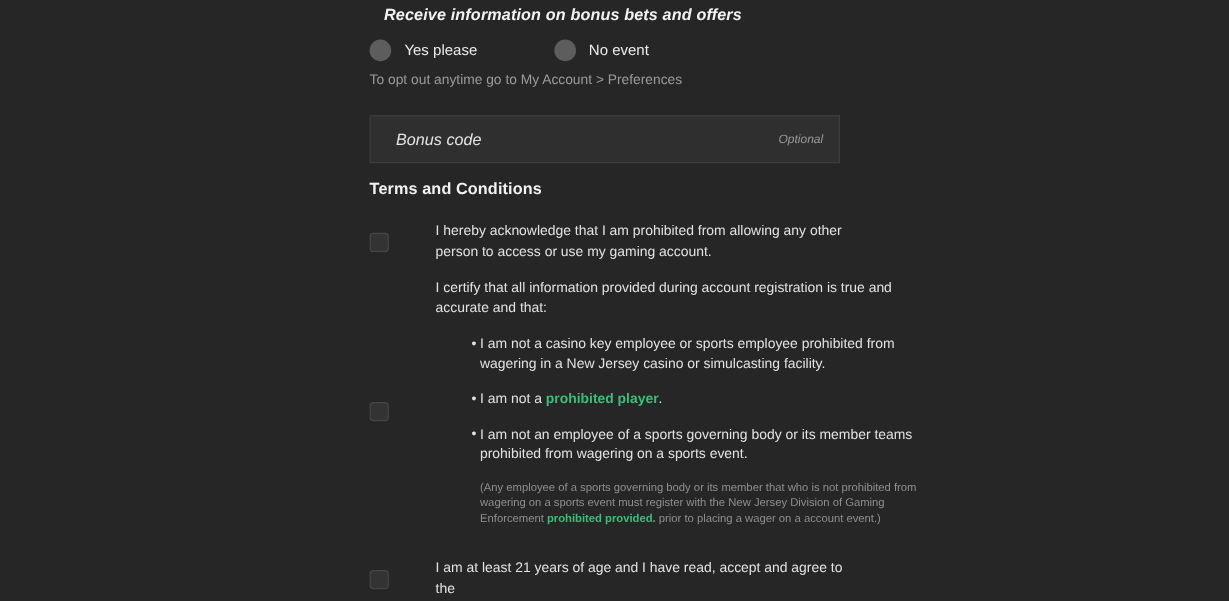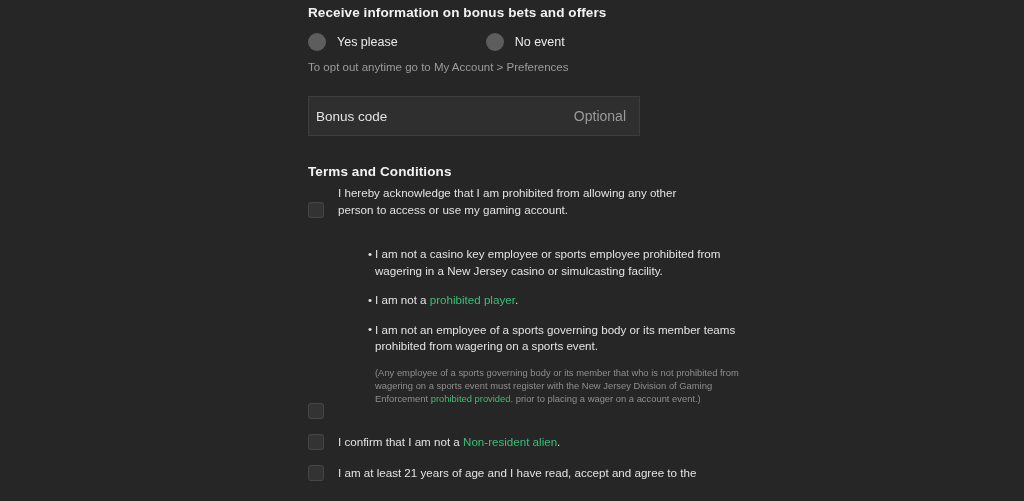--- a/index.html
+++ b/index.html
@@ -27,35 +27,35 @@
   
   .section-heading {
     font-size: 13.5px;
     font-weight: bold;
     color: #f2f2f2;
     letter-spacing: 0.1px;
   }
   .heading-bonus {
     position: absolute;
     top: 5px;
-    left: 0;
+    left: 12px;
+    font-style: italic;
   }
   .heading-terms {
     position: absolute;
-    top: 164px;
+    top: 150px;
     left: 0;
   }
 
   
   .radio-row {
     position: absolute;
     top: 33px;
     left: 0;
     display: flex;
-    gap: 24px;
   }
   .radio-option {
     display: flex;
     align-items: center;
     cursor: pointer;
   }
   .radio-option.second {
     margin-left: 64px;
   }
   .radio-dot {
@@ -80,51 +80,53 @@
     color: #9b9b9b;
     white-space: nowrap;
     text-align: center;
   }
 
   
   .bonus-field {
     position: absolute;
     top: 96px;
     left: 0;
-    width: 332px;
+    width: 392px;
     height: 40px;
     box-sizing: border-box;
     background: #2f2f2f;
     border: 1px solid #3d3d3d;
     display: flex;
     align-items: center;
     justify-content: space-between;
-    padding: 0 13px 0 7px;
+    padding: 0 13px 0 21px;
     cursor: text;
+    font-style: italic;
   }
   .bonus-label {
     font-size: 13.5px;
     color: #e3e3e3;
   }
   .bonus-optional {
-    font-size: 14px;
+    font-size: 10px;
     color: #9a9a9a;
   }
 
   
   .terms-list {
     position: absolute;
     top: 185px;
     left: 0;
     width: 404px;
   }
   .term-row {
     display: flex;
-    align-items: flex-end;
+    align-items: center;
     margin-bottom: 14px;
+    gap: 25px;
   }
   .checkbox {
     width: 16px;
     height: 16px;
     box-sizing: border-box;
     border-radius: 3px;
     background: #333333;
     border: 1px solid #464646;
     flex: 0 0 auto;
     margin-top: 1px;
@@ -163,20 +165,21 @@
     width: 376px;
     font-size: 9.4px;
     line-height: 13.2px;
     color: #8f8f8f;
   }
 
   a.link {
     color: #3ebd78;
     text-decoration: none;
     cursor: pointer;
+    font-weight: bold;
   }
   .fine-print a.link {
     color: #3ebd78;
   }
 </style>
 </head>
 <body>
 
 <div class="content">
 
@@ -205,20 +208,21 @@
   <div class="terms-list">
 
     <div class="term-row">
       <span class="checkbox"></span>
       <span class="term-text">I hereby acknowledge that I am prohibited from allowing any other person to access or use my gaming account.</span>
     </div>
 
     <div class="term-row">
       <span class="checkbox"></span>
       <span class="term-text">
+        <span>I certify that all information provided during account registration is true and accurate and that:</span>
 
         <div class="sub-list">
 
           <div class="bullet-item">
             <span class="bullet-dot">•</span>
             <span class="bullet-body"><span>I am not a casino key employee or sports employee prohibited from wagering in a New Jersey casino or simulcasting facility.</span></span>
           </div>
 
           <div class="bullet-item">
             <span class="bullet-dot">•</span>
@@ -228,24 +232,20 @@
           <div class="bullet-item">
             <span class="bullet-dot">•</span>
             <span class="bullet-body"><span>I am not an employee of a sports governing body or its member teams prohibited from wagering on a sports event.</span></span>
           </div>
 
           <div class="fine-print"><span>(Any employee of a sports governing body or its member that who is not prohibited from wagering on a sports event must register with the New Jersey Division of Gaming Enforcement </span><a class="link">prohibited provided.</a><span> prior to placing a wager on a account event.)</span></div>
         </div>
       </span>
     </div>
 
-    <div class="term-row">
-      <span class="checkbox"></span>
-      <span class="term-text"><span>I confirm that I am not a </span><a class="link">Non-resident alien</a><span>.</span></span>
-    </div>
 
     <div class="term-row">
       <span class="checkbox"></span>
       <span class="term-text" id="age-policies-text"><span>I am at least 21 years of age and I have read, accept and agree to the </span></span>
     </div>
 
   </div>
 </div>
 
 </body></html>

